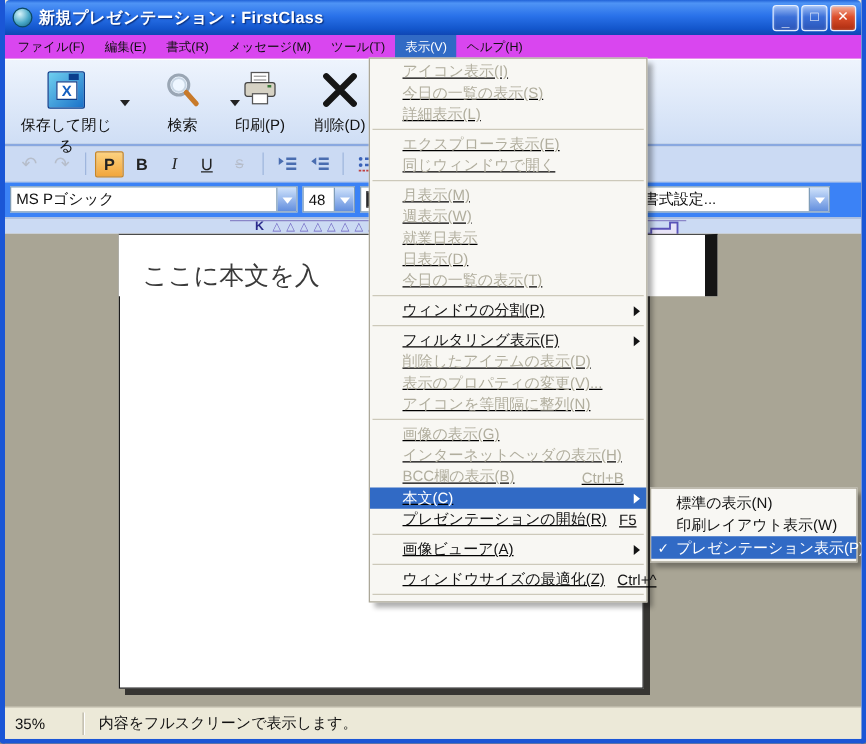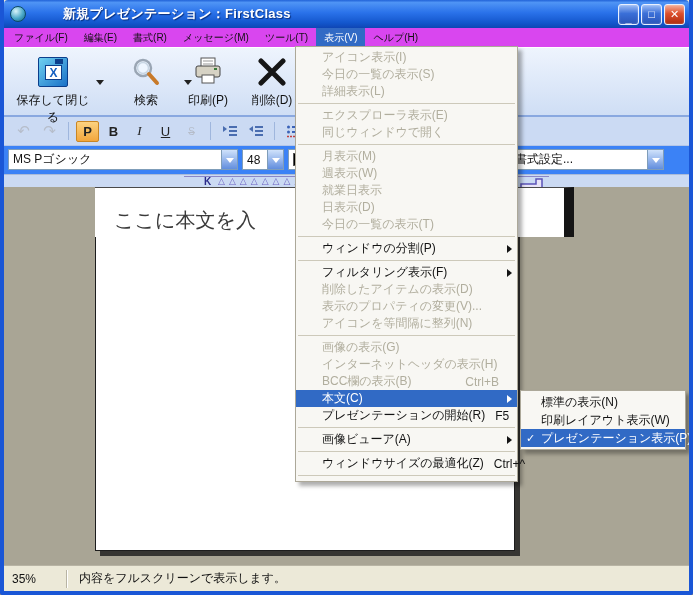--- a/index.html
+++ b/index.html
@@ -9,21 +9,20 @@
     border:4px solid #1a56d6;border-top:none;border-radius:0 0 3px 3px;
     background:#ece9d8;overflow:hidden;
     font-family:"Liberation Sans","DejaVu Sans",sans-serif;
     display:flex;flex-direction:column;
   }
   
   .titlebar{
     height:28px;flex:0 0 28px;display:flex;align-items:center;padding:0 4px;
     background:linear-gradient(180deg,#2163d8 0%,#4f94f5 9%,#2a72ea 45%,#1356cc 82%,#0f46b4 100%);
     border-radius:4px 4px 0 0;
-    gap:32px;
   }
   .appicon{width:16px;height:16px;border-radius:50%;margin:0 5px 0 2px;
     background:radial-gradient(circle at 35% 30%,#d8f4fa,#49a8c8 55%,#16607e);
     border:1px solid #0d4a63;}
   .title{color:#fff;font-weight:bold;font-size:13px;text-shadow:1px 1px 1px #0a2f7c;letter-spacing:.3px;}
   .winbtns{margin-left:auto;display:flex;gap:2px;}
   .wb{width:21px;height:21px;border-radius:3px;border:1px solid #e8f0ff;
     display:flex;align-items:center;justify-content:center;
     color:#fff;font-size:11px;font-weight:bold;line-height:1;
     background:linear-gradient(180deg,#9dbdf5,#3a6fd8 45%,#2a55b8);box-shadow:inset 0 0 2px #fff6;}
@@ -80,21 +79,21 @@
   .textframe{position:absolute;left:91px;top:0;width:479px;height:50px;background:#fff;
     border-right:10px solid #151515;border-top:1px solid #4a4a4a;}
   .doctext{position:absolute;left:110px;top:20px;font-size:20px;color:#3a3a3a;white-space:nowrap;}
   
   .statusbar{height:26px;flex:0 0 26px;background:#ece9d8;border-top:1px solid #b8b4a4;
     display:flex;align-items:center;font-size:12px;color:#111;}
   .zoomcell{flex:0 0 62px;padding-left:8px;}
   .statdiv{width:1px;height:18px;background:#b8b4a4;box-shadow:1px 0 0 #fff;margin-right:12px;}
   
   .menupopup{position:absolute;left:291px;top:46px;width:223px;z-index:20;
-    background:#f8f7f3;border:1px solid #aca899;box-shadow:4px 4px 4px rgba(0,0,0,.32);padding:2px 0;}
+    background:#f8f7f3;border:1px solid #aca899;box-shadow:4px 4px 4px rgba(0,0,0,.32);padding:2px 0;text-decoration:underline;}
   .mi{height:17px;display:flex;align-items:center;padding:0 18px 0 26px;font-size:12px;
     position:relative;white-space:nowrap;}
   .mi.dis{color:#b1ae9e;}
   .mi.en{color:#141414;}
   .mi.hi{background:#316ac5;color:#fff;}
   .mi .sc{margin-left:auto;padding-left:10px;}
   .msep{height:1px;background:#cdc9ba;margin:3px 2px;}
   .subarrow{position:absolute;right:5px;top:50%;transform:translateY(-50%);
     width:0;height:0;border:4px solid transparent;border-left:5px solid currentColor;border-right:0;}
   .submenu{position:absolute;left:516px;top:390px;width:166px;z-index:21;

